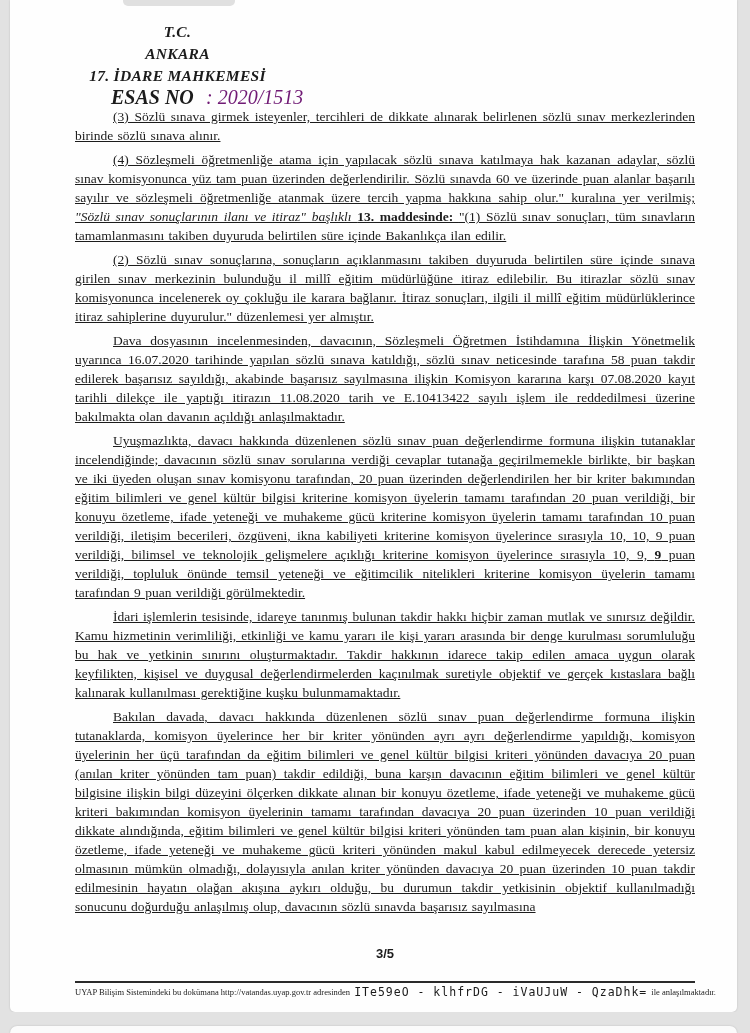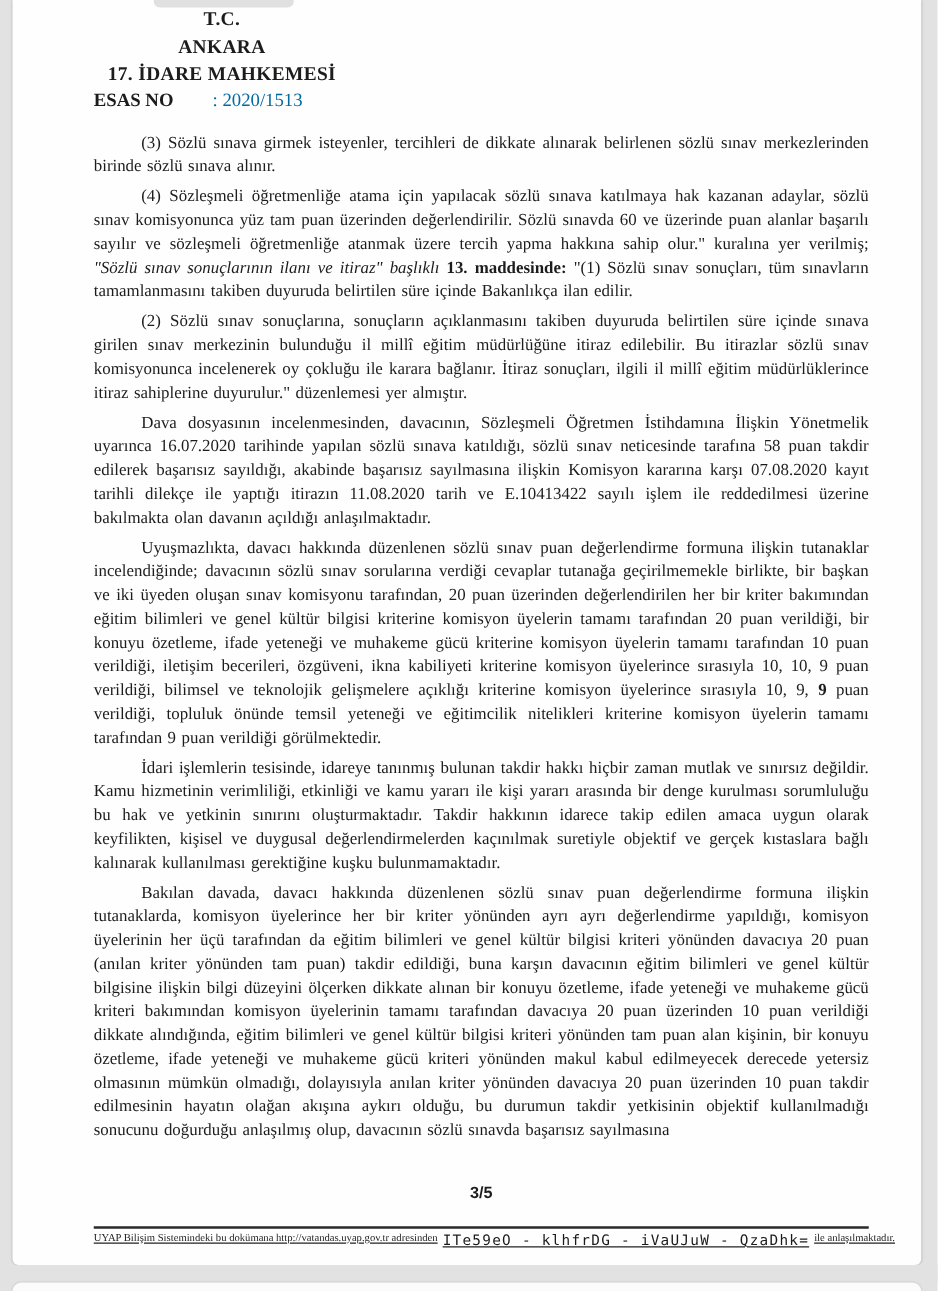--- a/index.html
+++ b/index.html
@@ -32,37 +32,37 @@
     border-radius: 0 0 5px 5px;
   }
 
   .page-inner {
     position: absolute;
     top: 0; left: 65px; right: 42px; bottom: 0;
     color: #1c1c1c;
   }
 
   
-  .court-header { padding-top: 5px; }
+  .court-header { padding-top: 21px; font-style: italic; }
   .court-center {
     width: 205px;
     text-align: center;
     font-weight: bold;
     font-size: 15.5px;
     line-height: 22px;
     letter-spacing: 0.3px;
   }
-  .case-row { display: flex; font-size: 15px; line-height: 20px; }
+  .case-row { display: flex; font-size: 20px; line-height: 20px; margin-left: 36px; }
   .case-label { font-weight: bold; width: 95px; }
-  .case-value { font-weight: normal; color: #0369a1; }
+  .case-value { font-weight: normal; color: #701a75; }
 
   
   .doc-body {
-    margin-top: 13px;
     width: 620px;
+    text-decoration: underline;
   }
   .para {
     font-size: 13.5px;
     line-height: 19px;
     text-align: justify;
     text-indent: 38px;
     margin-bottom: 5px;
     word-spacing: 1px;
   }
 
@@ -81,23 +81,22 @@
   .footer-rule {
     border: 0;
     border-top: 2px solid #2a2a2a;
     margin-bottom: 2px;
   }
   .footer-text {
     white-space: nowrap;
     font-size: 8.5px;
     color: #222;
     display: flex;
-    align-items: flex-start;
+    align-items: center;
     justify-content: space-between;
-    text-decoration: underline;
   }
   .verification-code {
     font-family: "DejaVu Sans Mono", "Liberation Mono", monospace;
     font-size: 11.5px;
     letter-spacing: 1px;
     color: #1a1a1a;
     padding: 0 4px;
   }
   .page-gap { position: absolute; top: 1012px; left: 0; right: 0; height: 14px; background: #e2e2e2; }
 </style>

